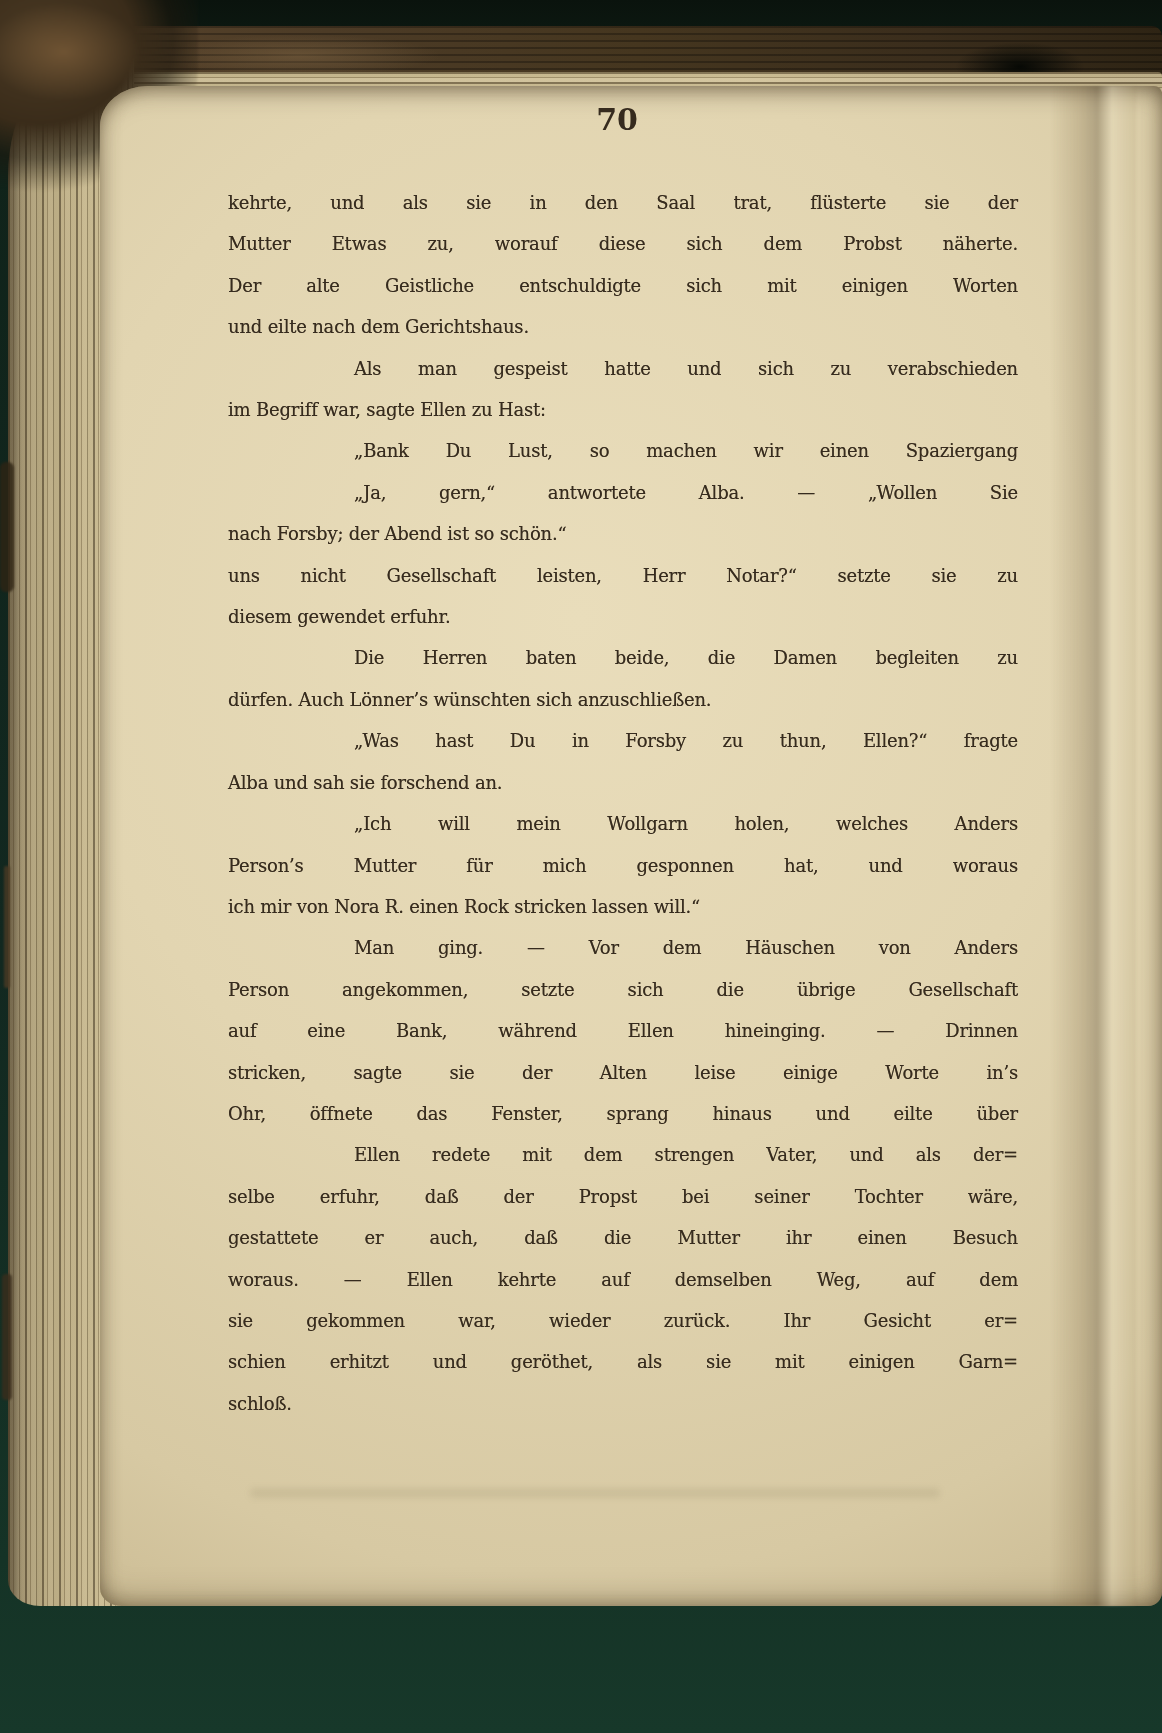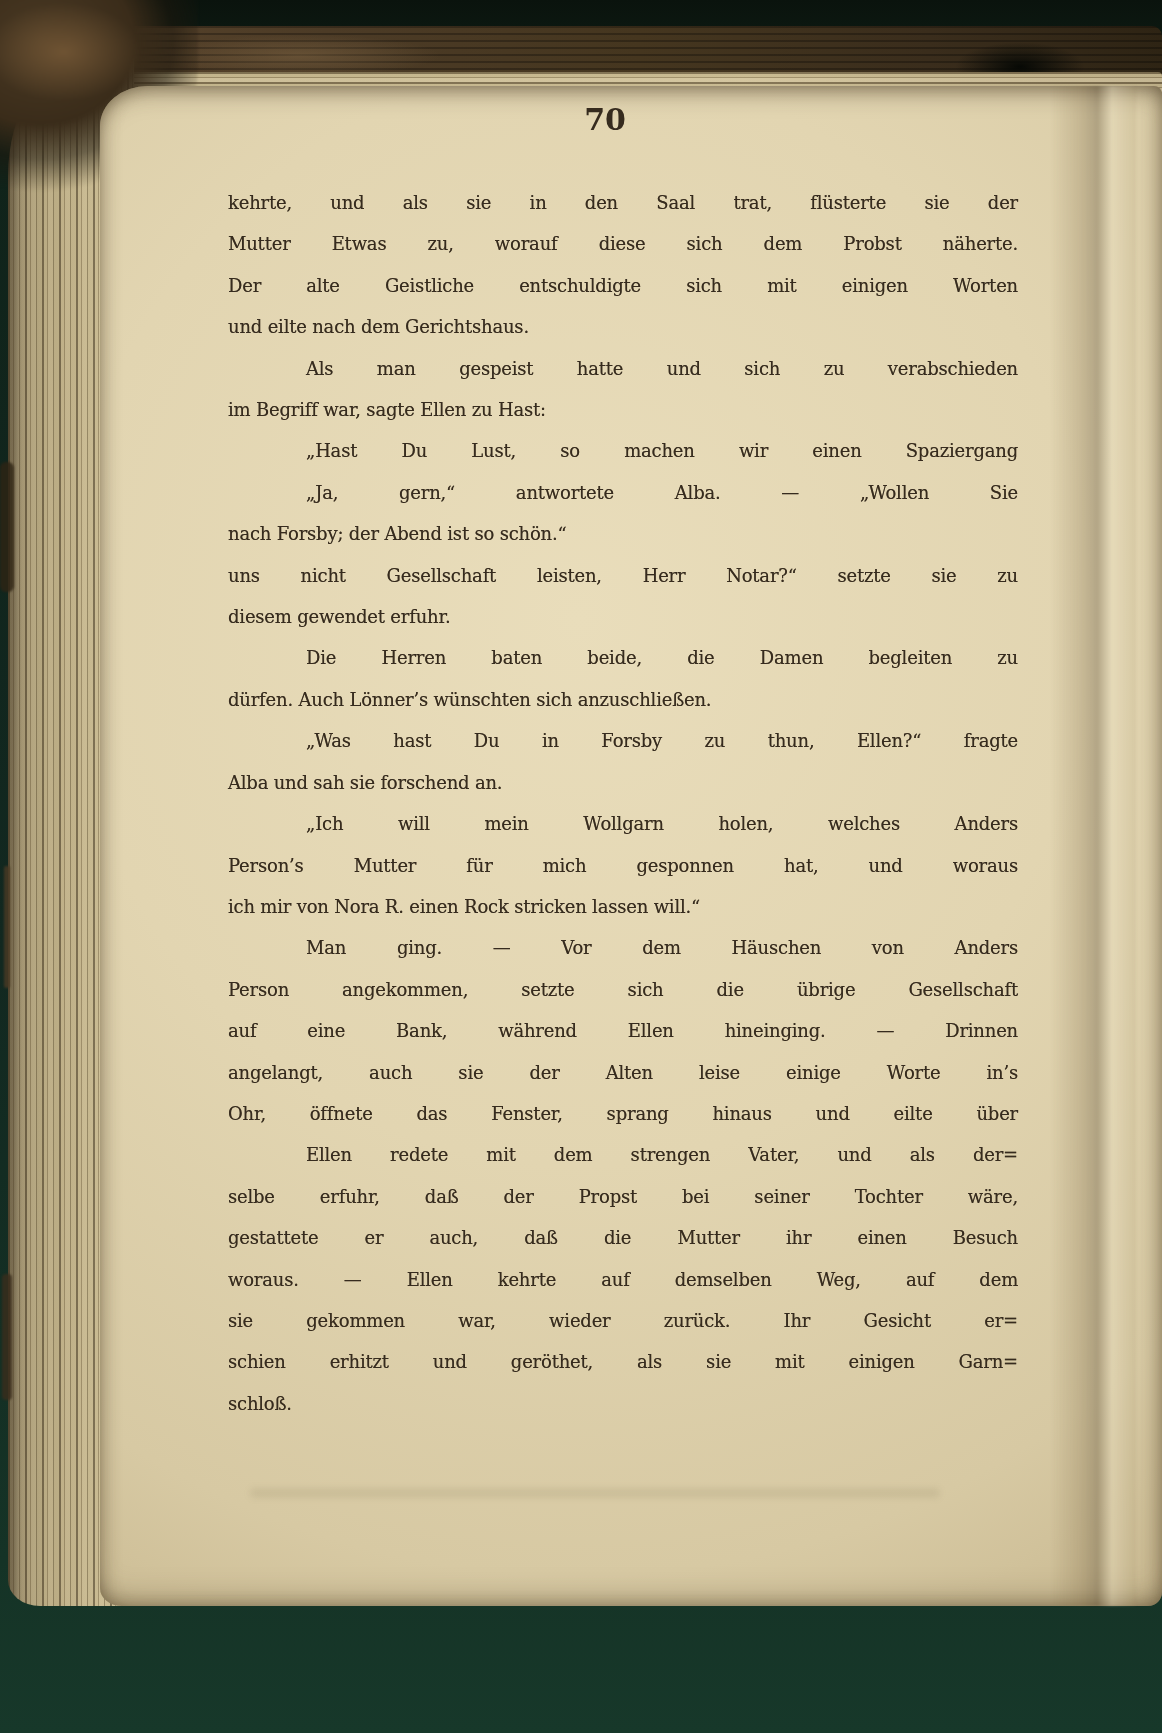--- a/index.html
+++ b/index.html
@@ -74,31 +74,31 @@
   
   .crease{
     position:absolute;top:0;bottom:0;left:950px;width:86px;
     background:linear-gradient(90deg,
       rgba(105,85,50,0) 0%, rgba(105,85,50,.20) 35%,
       rgba(60,46,26,.28) 55%, rgba(242,234,208,.28) 72%,
       rgba(150,130,90,.12) 100%);
     filter:blur(1px);
   }
   .pagenum{
-    position:absolute;left:0;top:16px;width:1010px;text-align:center;
+    position:absolute;left:12px;top:16px;width:1010px;text-align:center;
     font-size:30px;font-weight:bold;color:var(--ink,#362b1e);
   }
   .textblock{position:absolute;left:128px;top:96px;width:790px;}
   .line{
     font-size:18px;line-height:41.4px;font-weight:normal;
     color:var(--ink,#362b1e);letter-spacing:-0.2px;
     text-shadow:0 0 .6px rgba(45,34,18,.55);
     white-space:normal;
   }
-  .line.ind{text-indent:78px;}
+  .line.ind{text-indent:78px;margin-left:48px;}
   .line.just{text-align:justify;text-align-last:justify;}
   
   .smudge{
     position:absolute;left:150px;top:1402px;width:690px;height:10px;
     background:rgba(110,95,65,.12);border-radius:5px;filter:blur(3px);
   }
 </style>
 </head>
 <body>
 
@@ -110,36 +110,36 @@
   <div class="page">
     <div class="crease"></div>
     <div class="pagenum">70</div>
     <div class="textblock">
         <div class="line just">kehrte, und als sie in den Saal trat, flüsterte sie der</div>
         <div class="line just">Mutter Etwas zu, worauf diese sich dem Probst näherte.</div>
         <div class="line just">Der alte Geistliche entschuldigte sich mit einigen Worten</div>
         <div class="line">und eilte nach dem Gerichtshaus.</div>
         <div class="line ind just">Als man gespeist hatte und sich zu verabschieden</div>
         <div class="line">im Begriff war, sagte Ellen zu Hast:</div>
-        <div class="line ind just">„Hast Du Lust, so machen wir einen Spaziergang</div>
+        <div class="line ind just">„Bank Du Lust, so machen wir einen Spaziergang</div>
         <div class="line ind just">„Ja, gern,“ antwortete Alba. — „Wollen Sie</div>
         <div class="line">nach Forsby; der Abend ist so schön.“</div>
         <div class="line just">uns nicht Gesellschaft leisten, Herr Notar?“ setzte sie zu</div>
         <div class="line">diesem gewendet erfuhr.</div>
         <div class="line ind just">Die Herren baten beide, die Damen begleiten zu</div>
         <div class="line">dürfen. Auch Lönner’s wünschten sich anzuschließen.</div>
         <div class="line ind just">„Was hast Du in Forsby zu thun, Ellen?“ fragte</div>
         <div class="line">Alba und sah sie forschend an.</div>
         <div class="line ind just">„Ich will mein Wollgarn holen, welches Anders</div>
         <div class="line just">Person’s Mutter für mich gesponnen hat, und woraus</div>
         <div class="line">ich mir von Nora R. einen Rock stricken lassen will.“</div>
         <div class="line ind just">Man ging. — Vor dem Häuschen von Anders</div>
         <div class="line just">Person angekommen, setzte sich die übrige Gesellschaft</div>
         <div class="line just">auf eine Bank, während Ellen hineinging. — Drinnen</div>
-        <div class="line just">angelangt, auch sie der Alten leise einige Worte in’s</div>
+        <div class="line just">stricken, sagte sie der Alten leise einige Worte in’s</div>
         <div class="line just">Ohr, öffnete das Fenster, sprang hinaus und eilte über</div>
         <div class="line ind just">Ellen redete mit dem strengen Vater, und als der=</div>
         <div class="line just">selbe erfuhr, daß der Propst bei seiner Tochter wäre,</div>
         <div class="line just">gestattete er auch, daß die Mutter ihr einen Besuch</div>
         <div class="line just">woraus. — Ellen kehrte auf demselben Weg, auf dem</div>
         <div class="line just">sie gekommen war, wieder zurück. Ihr Gesicht er=</div>
         <div class="line just">schien erhitzt und geröthet, als sie mit einigen Garn=</div>
         <div class="line">schloß.</div>
       </div>
     <div class="smudge"></div>

